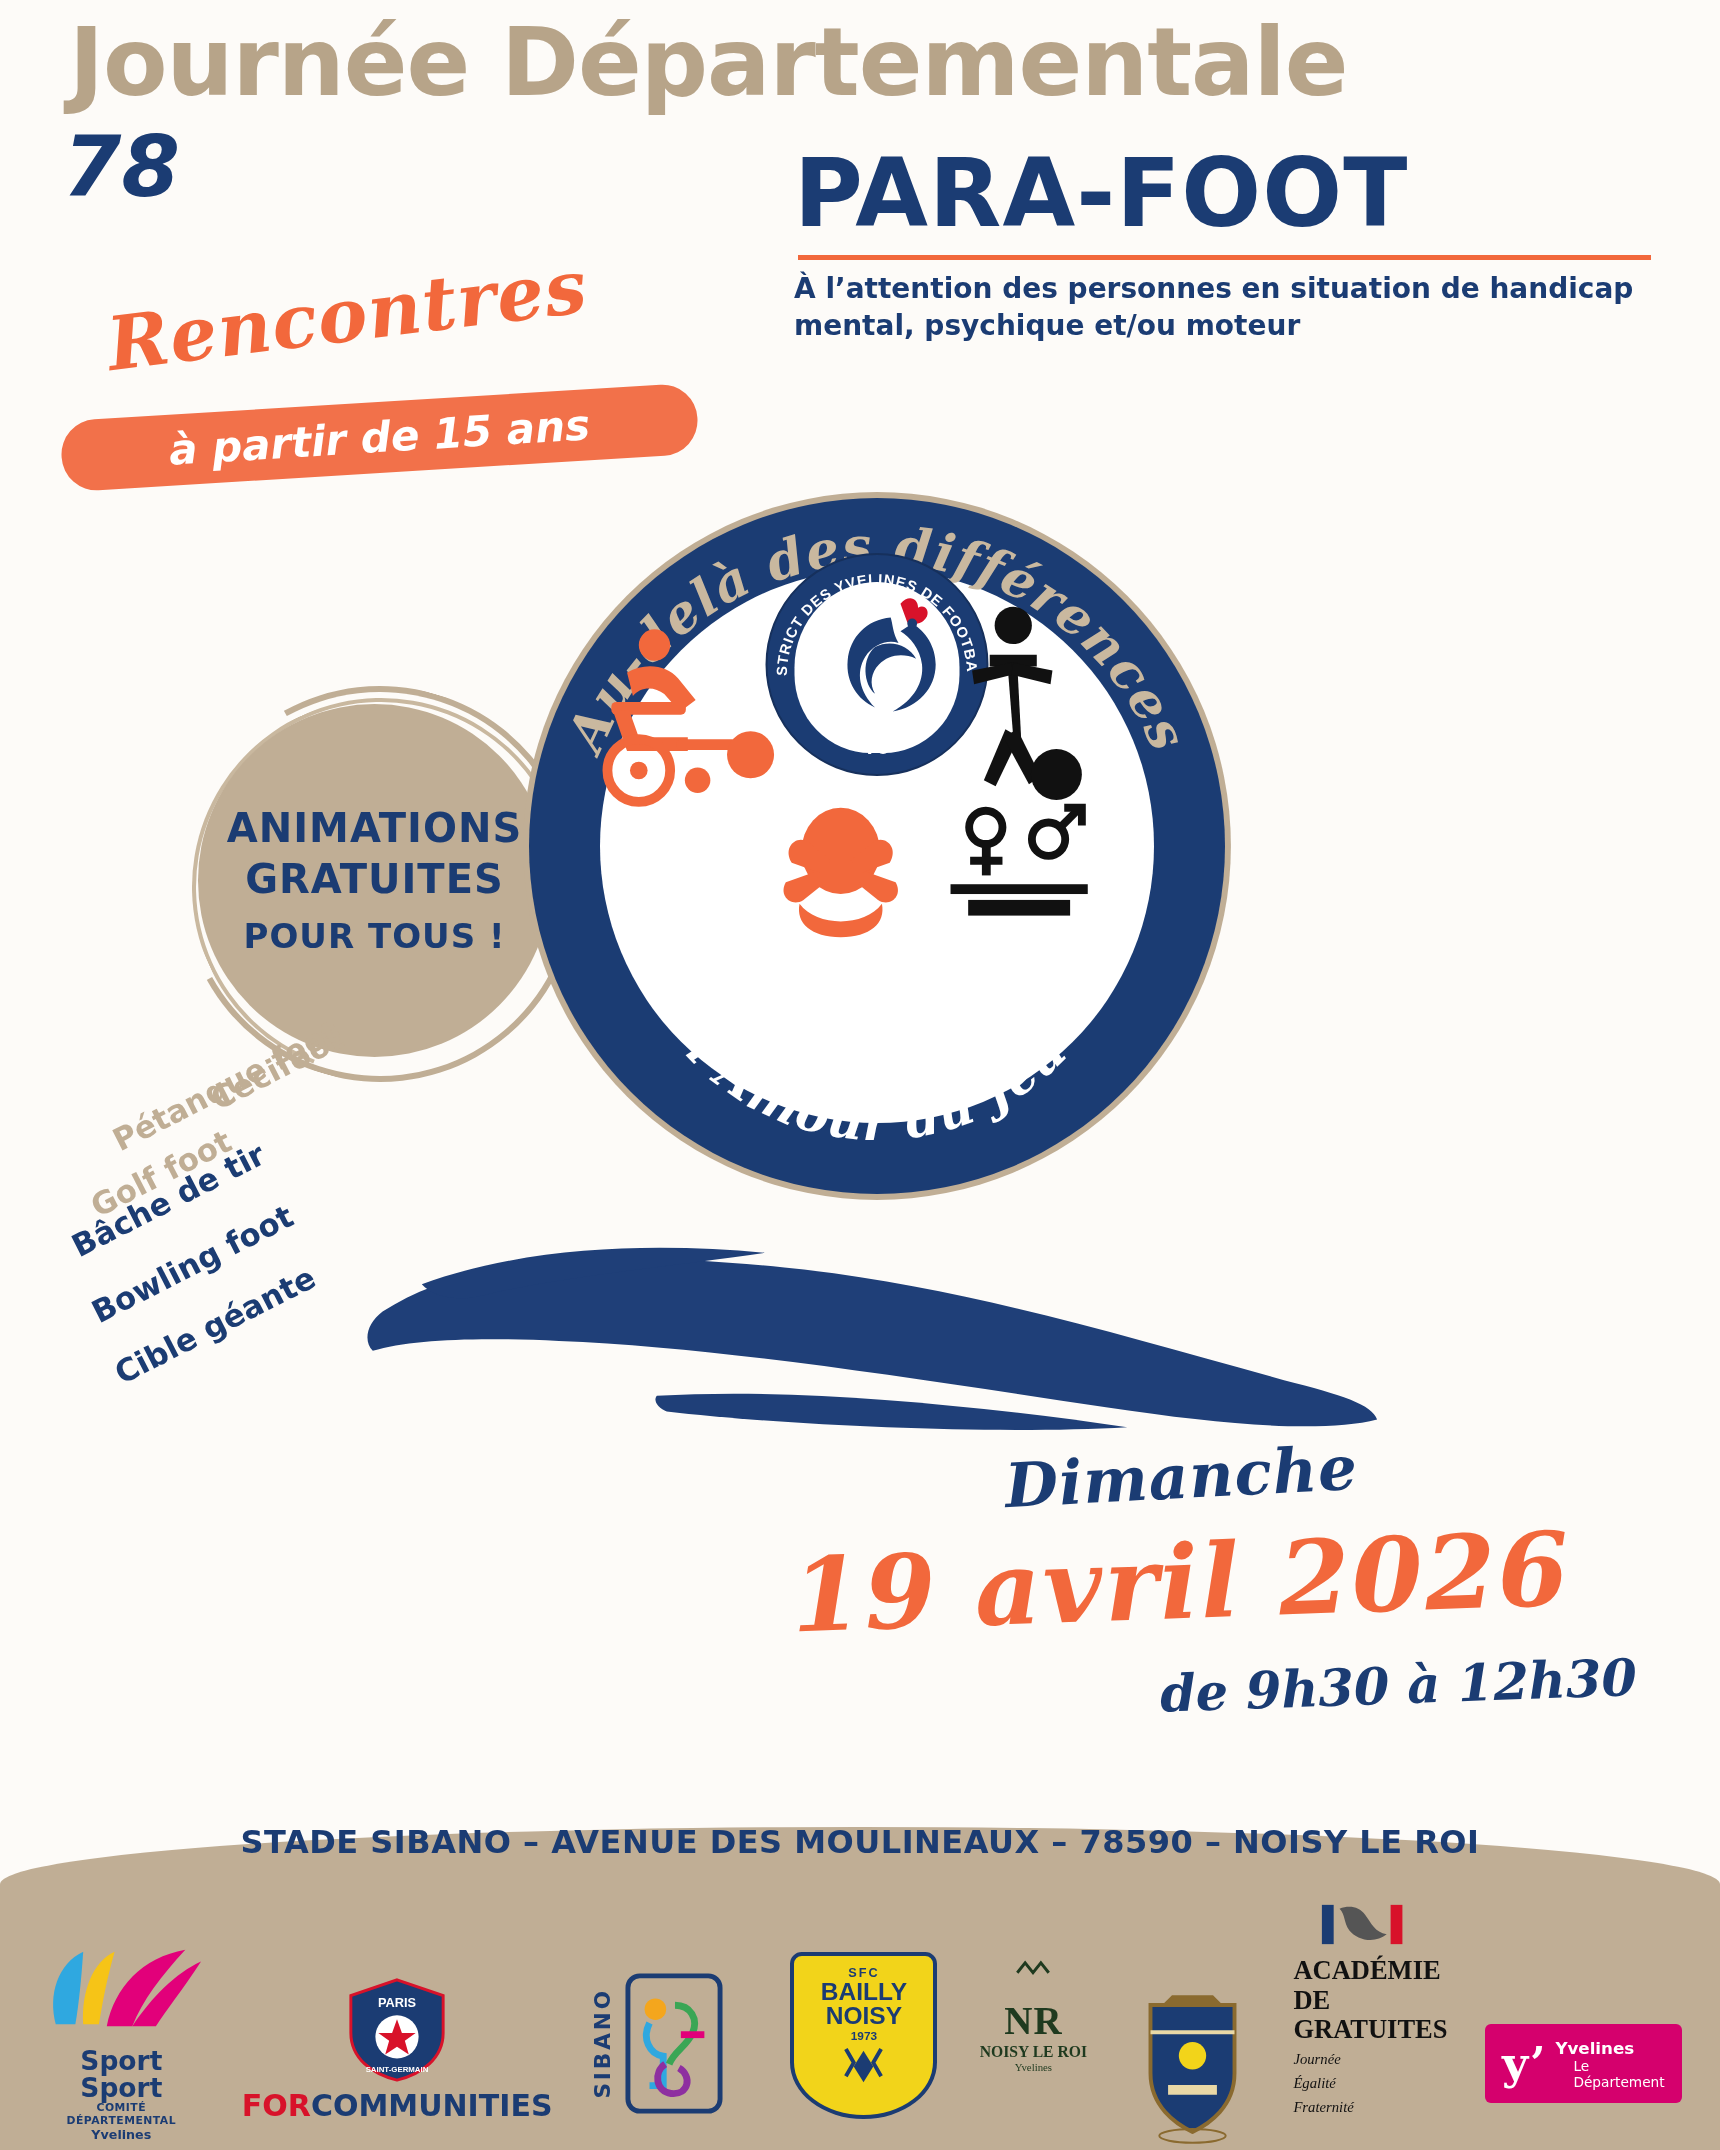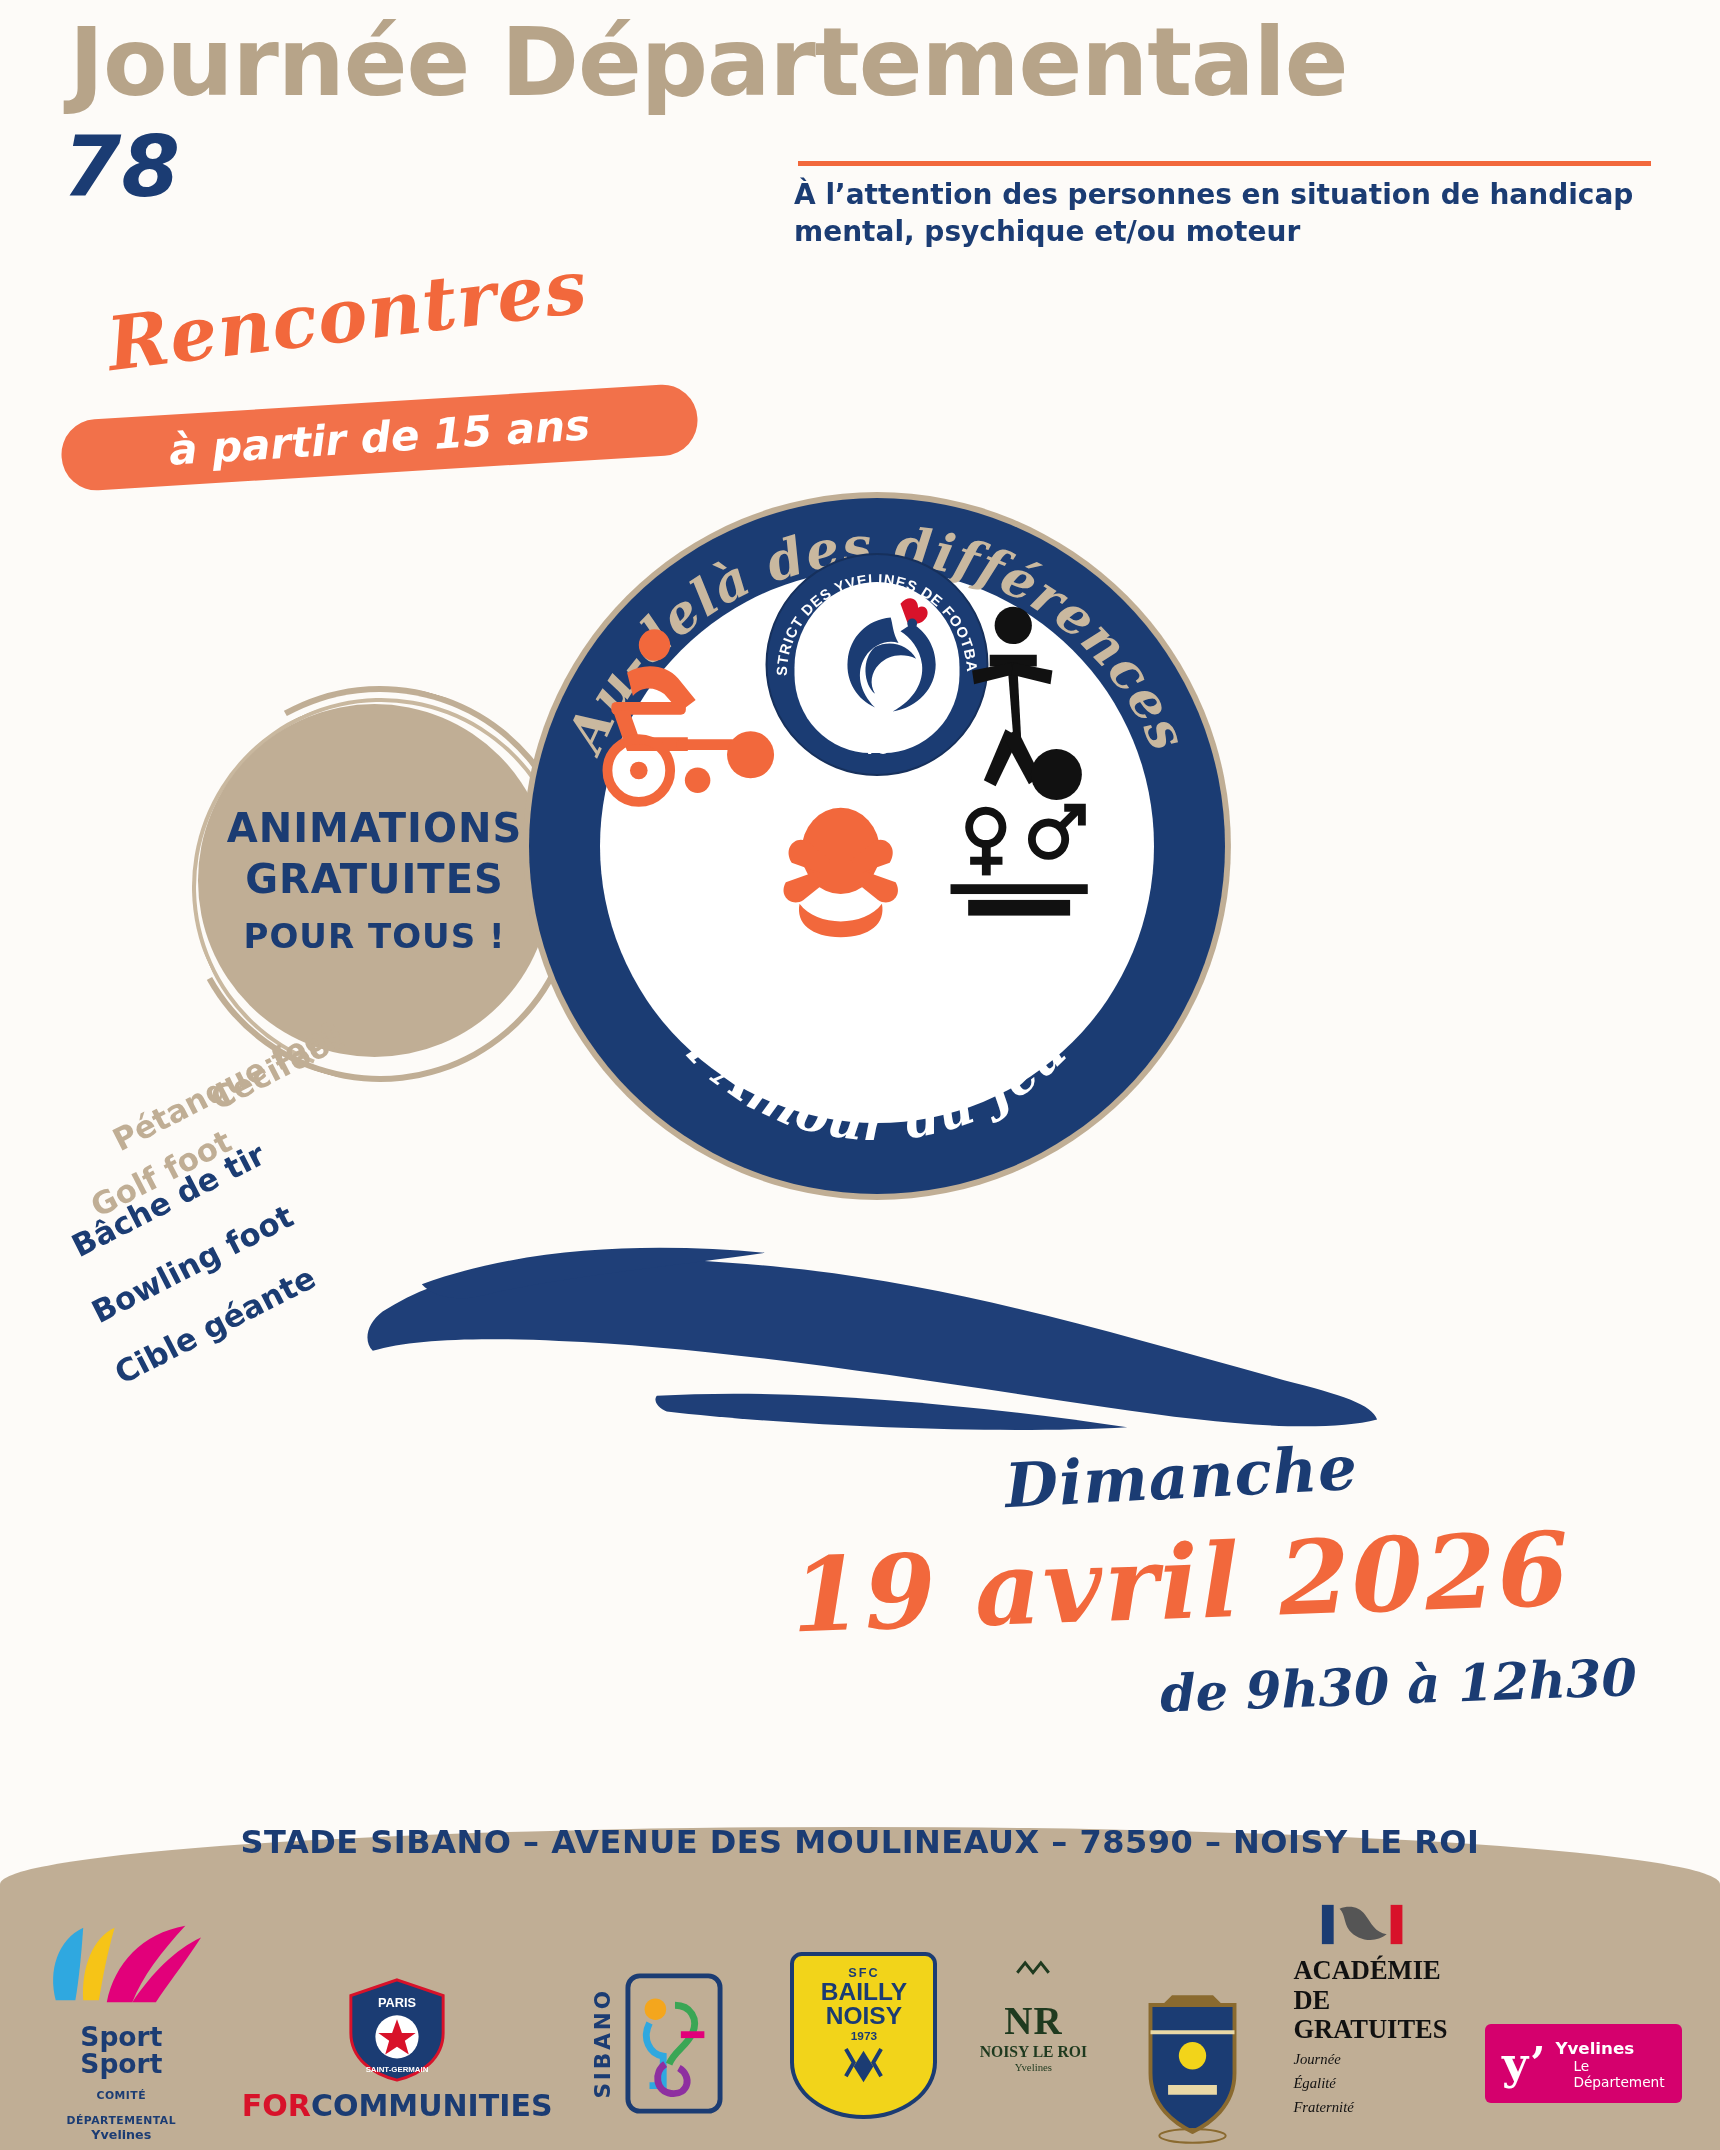--- a/index.html
+++ b/index.html
@@ -354,21 +354,21 @@
     box-sizing: border-box;
   }
   .logo-box {
     position: relative;
     text-align: center;
   }
 
   
   .hs-text { font-family: "DejaVu Sans", sans-serif; color: #1b3c73; }
   .hs-main { font-size: 26.5px; font-weight: bold; line-height: 1.0; }
-  .hs-sub  { font-size: 10.8px; font-weight: bold; letter-spacing: 0.5px; margin-top: 12px;}
+  .hs-sub  { font-size: 10.8px; font-weight: bold; letter-spacing: 0.5px; margin-top: 0;}
   .hs-sub2 { font-size: 12.7px; font-weight: bold; }
 
   .psg-for { font-size: 30px; font-weight: bold; font-family: "DejaVu Sans", sans-serif; }
   .psg-for .red { color: #d8122a; }
   .psg-for .blue { color: #1b3c73; }
 
   .sibano-label {
     writing-mode: vertical-rl;
     transform: rotate(180deg);
     font-size: 21.6px;
@@ -428,20 +428,21 @@
 <body>
 
 <div class="poster">
 
   <div class="title-line">
     <div class="title-main">Journée Départementale</div>
     <div class="title-78">78</div>
   </div>
 
   <div class="parafoot-block">
+    <div class="parafoot">PARA-FOOT</div>
     <div class="rule-orange"></div>
     <div class="parafoot-sub">À l’attention des personnes en situation de handicap mental, psychique et/ou moteur</div>
   </div>
 
   <div class="rencontres">Rencontres</div>
   <div class="pill">
     <span>à partir de 15 ans</span>
   </div>
 
   <div class="anim-ring"></div>

